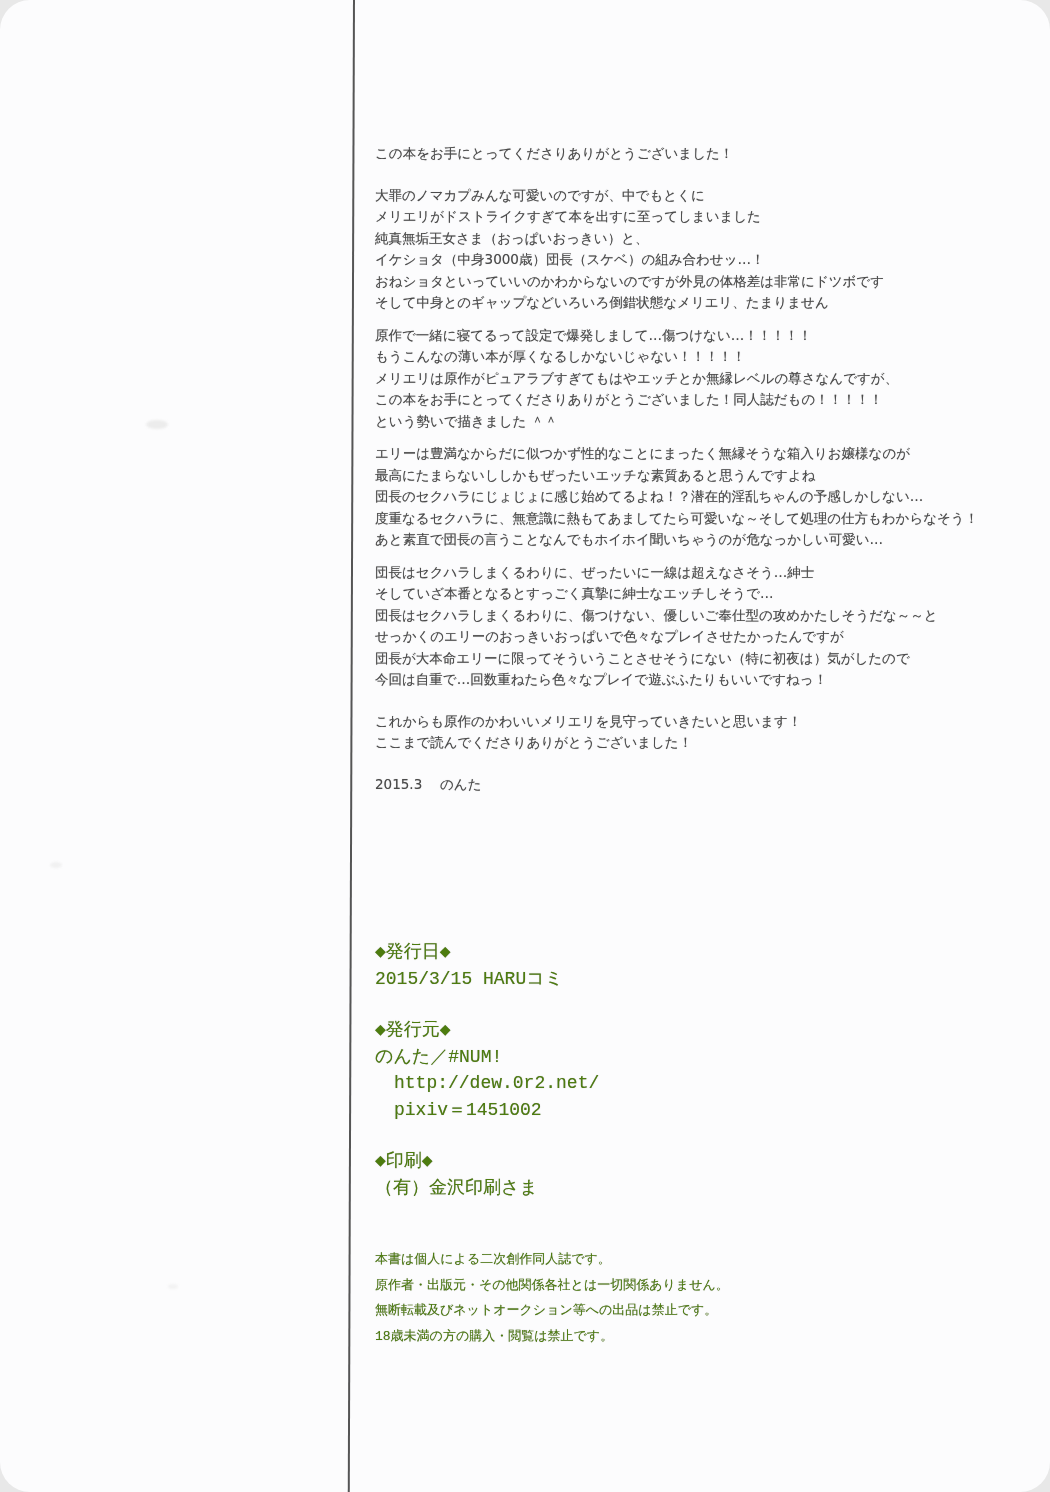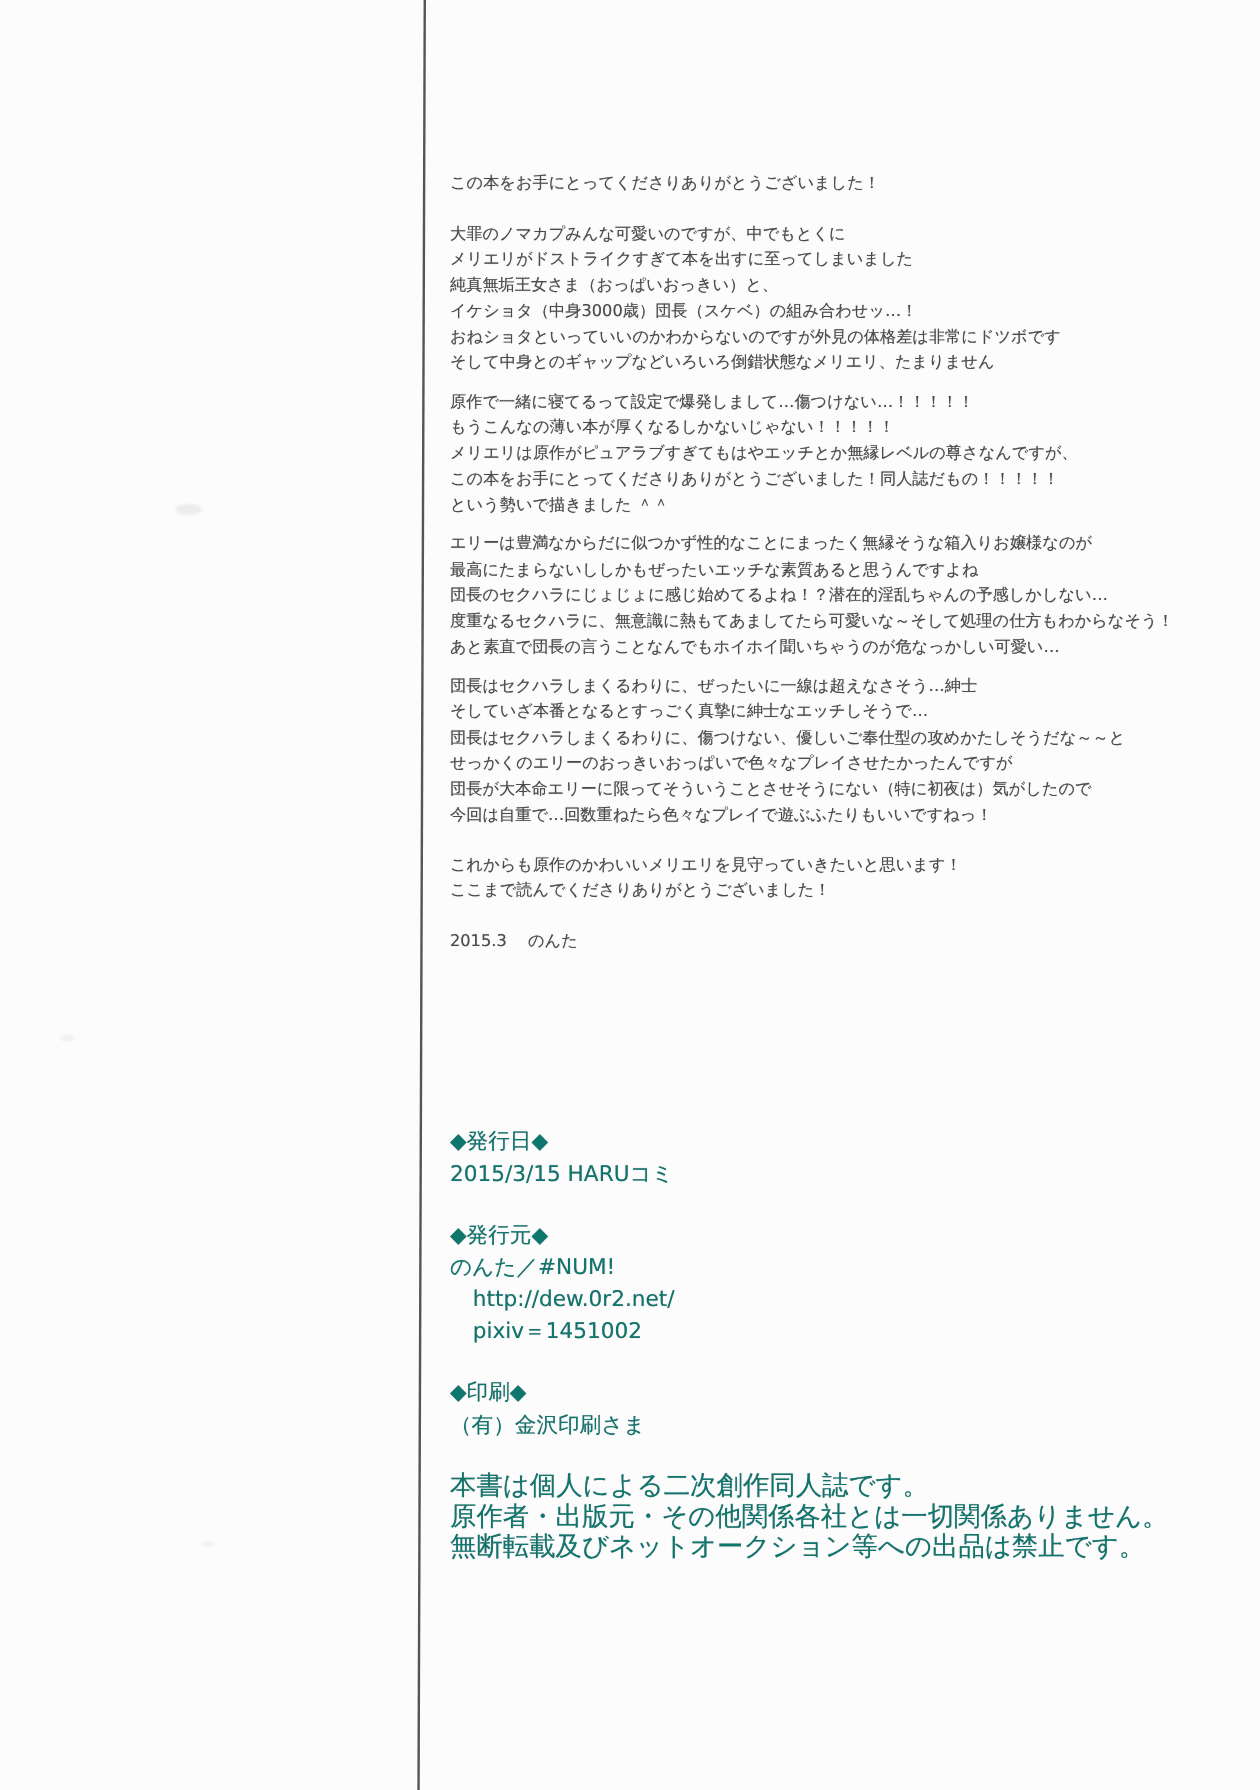--- a/index.html
+++ b/index.html
@@ -7,20 +7,21 @@
     padding: 0;
     background: #e8e8e8;
   }
   .page {
     position: relative;
     width: 1050px;
     height: 1492px;
     background: #fcfcfd;
     overflow: hidden;
     font-family: "DejaVu Sans", "Liberation Sans", sans-serif;
+    border-radius: 30px;
   }
   
   .divider {
     position: absolute;
     left: 353px;
     top: -4px;
     width: 2px;
     height: 1500px;
     background: rgba(62, 62, 62, 0.88);
     transform: rotate(0.2deg);
@@ -52,30 +53,31 @@
   .para.gap-lg { margin-bottom: 20px; }
   .line { display: block; white-space: pre; }
 
   .colophon {
     position: absolute;
     left: 375px;
     top: 939px;
     width: 620px;
     font-size: 18px;
     line-height: 26.5px;
-    color: #0f766e;
+    color: #4d7c0f;
     font-weight: 500;
     text-shadow: 0 0 0.7px rgba(60, 60, 60, 0.5);
+    font-family: Liberation Mono, monospace;
   }
   .col-sec { margin: 0 0 25px 0; }
   .col-sec .line.indent { padding-left: 19px; }
   .col-sec-hd { display: block; }
   .disclaimer {
-    margin-top: 25px;
-    font-size: 22px;
+    margin-top: 46px;
+    font-size: 13px;
     line-height: 25.5px;
   }
 </style>
 </head>
 <body>
 
 <div class="page">
 
   <div class="divider"></div>
   <div class="speck s1"></div>
@@ -149,17 +151,18 @@
 
     <div class="col-sec">
       <span class="line col-sec-hd">◆印刷◆</span>
       <span class="line">（有）金沢印刷さま</span>
     </div>
 
     <div class="disclaimer">
       <span class="line">本書は個人による二次創作同人誌です。</span>
       <span class="line">原作者・出版元・その他関係各社とは一切関係ありません。</span>
       <span class="line">無断転載及びネットオークション等への出品は禁止です。</span>
+      <span class="line">18歳未満の方の購入・閲覧は禁止です。</span>
     </div>
 
   </section>
 
 </div>
 
 </body></html>

